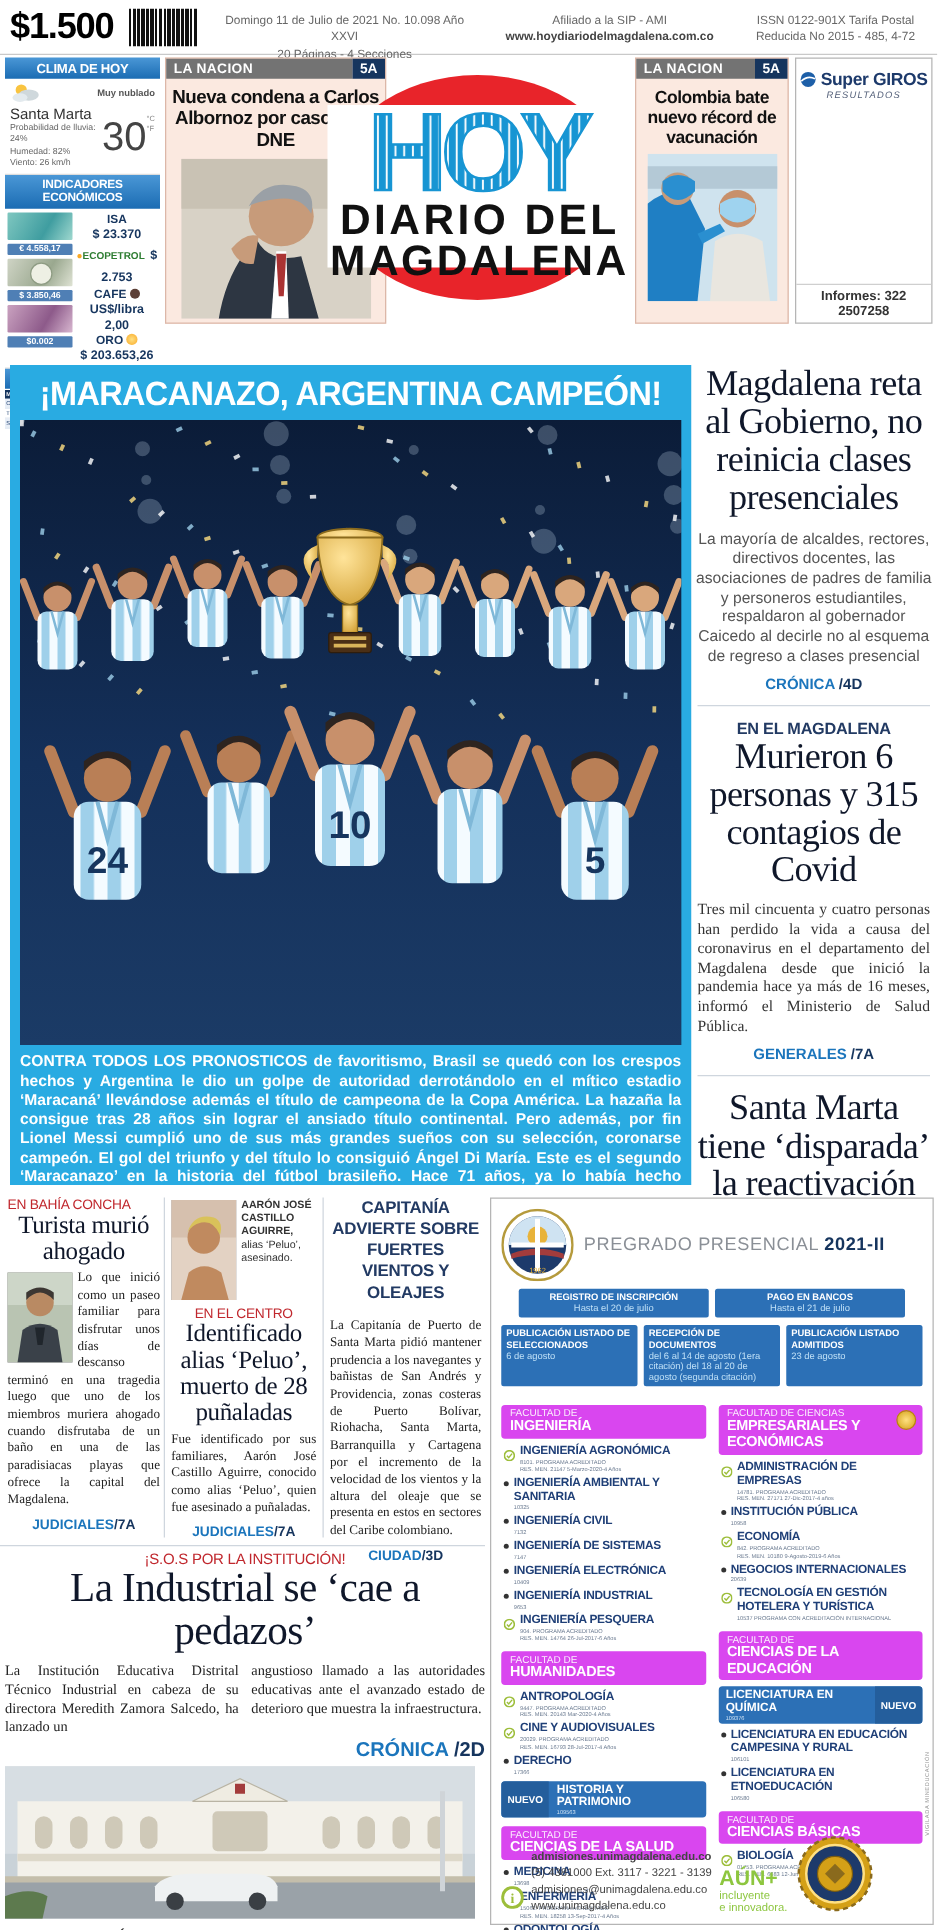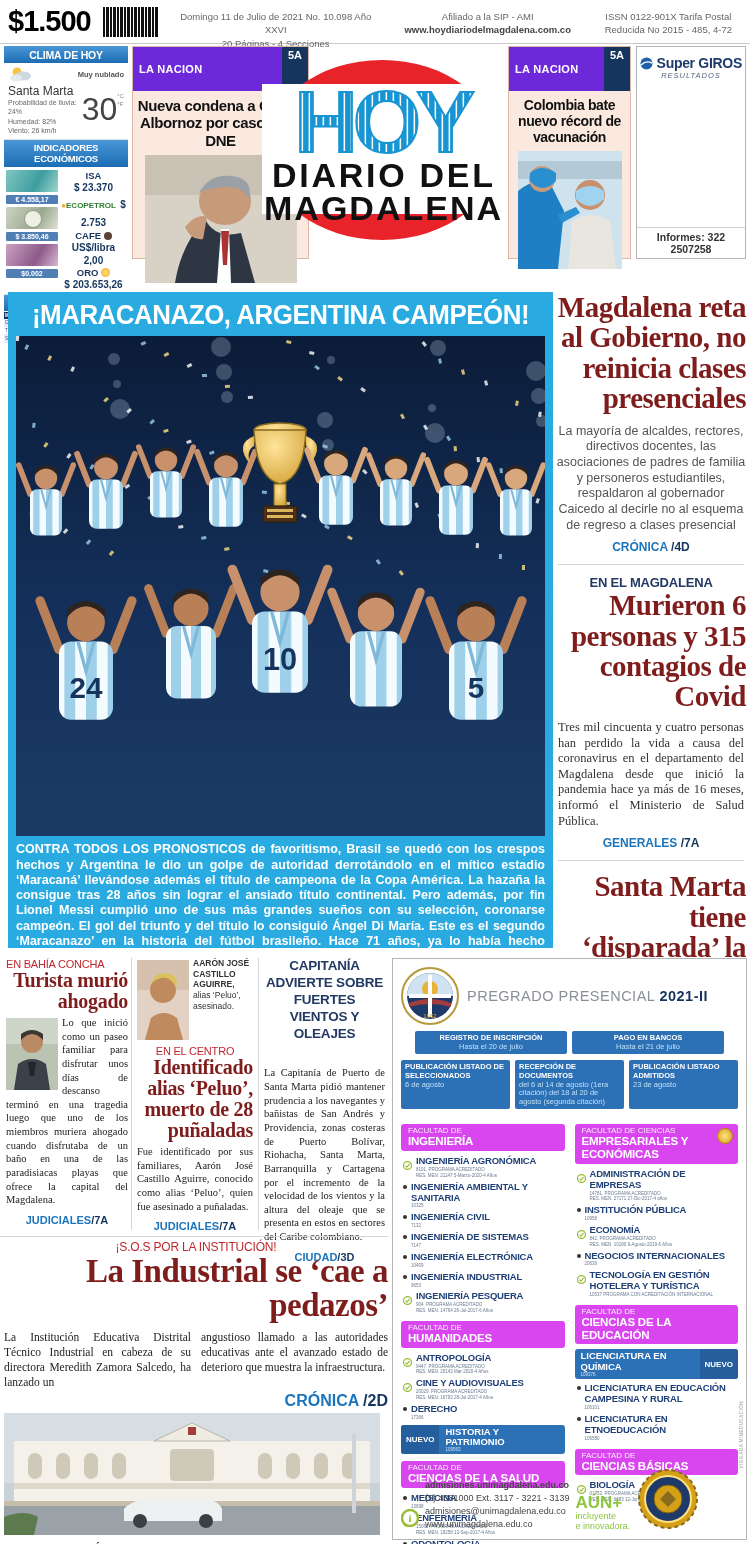--- a/index.html
+++ b/index.html
@@ -37,39 +37,39 @@
 .eco .y{color:#f9a825}
 .coffee{display:inline-block;width:8px;height:8px;border-radius:50%;background:#5d4037;vertical-align:-1px}
 .coin{display:inline-block;width:9px;height:9px;border-radius:50%;background:radial-gradient(#ffe082,#f9a825);vertical-align:-1px}
 .port-table{width:100%;border-collapse:collapse;margin-top:1px}
 .port-table th{background:#16355e;color:#fff;font-size:4.5px;padding:1px;text-align:left}
 .port-table td{font-size:4.5px;color:#2b4a77;padding:1px;border-bottom:1px solid #e2e9f2}
 .port-table tr:nth-child(odd) td{background:#e7eef7}
 
 .nacion{border:1px solid #dcb7a8;background:#fbe9e0}
 .nacion-head{display:flex}
-.nacion-tag{flex:1;background:#6d28d9;color:#fff;font-weight:bold;font-size:11px;padding:16px 6px;letter-spacing:.3px}
+.nacion-tag{flex:1;background:#737373;color:#fff;font-weight:bold;font-size:11px;padding:2px 6px;letter-spacing:.3px}
 .nacion-page{width:26px;background:#16355e;color:#fff;font-weight:bold;font-size:11px;text-align:center;padding:2px 0}
 .nacion-hl{font-weight:bold;font-size:15px;line-height:1.15;text-align:center;color:#111;padding:6px 4px 4px;letter-spacing:-.4px}
 .nacion-photo{display:block;margin:2px auto 6px}
 
 
 .sgiros{border:1px solid #b5b5b5;background:#fff;display:flex;flex-direction:column}
 .sg-brand{text-align:center;margin-top:8px;font-size:14px;font-weight:bold;color:#1d3a6b;letter-spacing:-.3px}
 .sg-sub{text-align:center;font-size:7.5px;font-style:italic;color:#55617a;letter-spacing:1px}
 .sg-informes{margin-top:auto;border-top:1px solid #cfcfcf;font-size:10.5px;font-weight:bold;color:#333;text-align:center;padding:3px 0}
 
 .mainbox{left:8px;top:292px;width:545px;height:656px;background:#29abe2;padding:7px 8px}
 .main-hl{color:#fff;font-weight:800;font-size:27px;text-align:center;letter-spacing:-.5px;line-height:1.2;transform:scaleX(.96);transform-origin:center}
 .main-photo{display:block;margin:5px auto 0;background:#0d1f3c}
 .main-cap{color:#fff;font-weight:bold;font-size:12.5px;line-height:1.22;text-align:justify;margin-top:6px}
 .main-cap .credit{font-size:8px;font-weight:bold}
 
 .rcol{left:556px;top:292px;width:190px}
-.serif-hl{font-family:"Liberation Serif",serif;text-align:right;color:#7f1d1d;font-weight:700}
+.serif-hl{font-family:"Liberation Serif",serif;text-align:center;color:#0f172a;font-weight:400}
 .hl-xl{font-size:29px;line-height:1.05;letter-spacing:-.5px}
 .deck-sans{font-size:12.5px;color:#555;text-align:center;line-height:1.25;margin-top:10px}
 .deck-serif{font-family:"Liberation Serif",serif;font-size:12.5px;color:#333;text-align:justify;line-height:1.25;margin-top:8px;padding:0 2px}
 .secline{text-align:center;font-weight:bold;font-size:12px;margin-top:7px}
 .sec{color:#1b75bc}
 .pg{color:#16355e}
 .rdiv{border:0;border-top:1px solid #cfd6de;margin:10px 2px}
 .kicker-navy{color:#223a63;font-weight:bold;font-size:13px;text-align:center;letter-spacing:-.2px}
 
 .bcol{top:958px}
@@ -582,21 +582,21 @@
     </div>
     <div class="kicker-red" style="text-align:center;margin-top:4px">EN EL CENTRO</div>
     <div class="serif-hl hl-md">Identificado alias ‘Peluo’, muerto de 28 puñaladas</div>
     <div class="body-serif">Fue identificado por sus familiares, Aarón José Castillo Aguirre, conocido como alias ‘Peluo’, quien fue asesinado a puñaladas.</div>
     <div class="secline" style="font-size:11px"><span class="sec">JUDICIALES</span><span class="pg">/7A</span></div>
   </div>
   <div class="abs vline" style="left:258px;top:958px;height:272px"></div>
 
   <div class="abs bcol" style="left:264px;width:121px">
     <div class="kicker-navy" style="font-size:13.5px;line-height:1.25">CAPITANÍA ADVIERTE SOBRE FUERTES VIENTOS Y OLEAJES</div>
-    <div class="body-serif" style="margin-top:24px">La Capitanía de Puerto de Santa Marta pidió mantener prudencia a los navegantes y bañistas de San Andrés y Providencia, zonas costeras de Puerto Bolívar, Riohacha, Santa Marta, Barranquilla y Cartagena por el incremento de la velocidad de los vientos y la altura del oleaje que se presenta en estos en sectores del Caribe colombiano.</div>
+    <div class="body-serif" style="margin-top:12px">La Capitanía de Puerto de Santa Marta pidió mantener prudencia a los navegantes y bañistas de San Andrés y Providencia, zonas costeras de Puerto Bolívar, Riohacha, Santa Marta, Barranquilla y Cartagena por el incremento de la velocidad de los vientos y la altura del oleaje que se presenta en estos en sectores del Caribe colombiano.</div>
     <div class="secline" style="font-size:11px"><span class="sec">CIUDAD</span><span class="pg">/3D</span></div>
   </div>
   <div class="hr-b"></div>
 
   <div class="abs industrial">
     <div class="kicker-red ind-kicker">¡S.O.S POR LA INSTITUCIÓN!</div>
     <div class="serif-hl hl-xxl">La Industrial se ‘cae a pedazos’</div>
     <div class="ind-body">
       <div>La Institución Educativa Distrital Técnico Industrial en cabeza de su directora Meredith Zamora Salcedo, ha lanzado un</div>
       <div>angustioso llamado a las autoridades educativas ante el avanzado estado de deterioro que muestra la infraestructura.</div>

